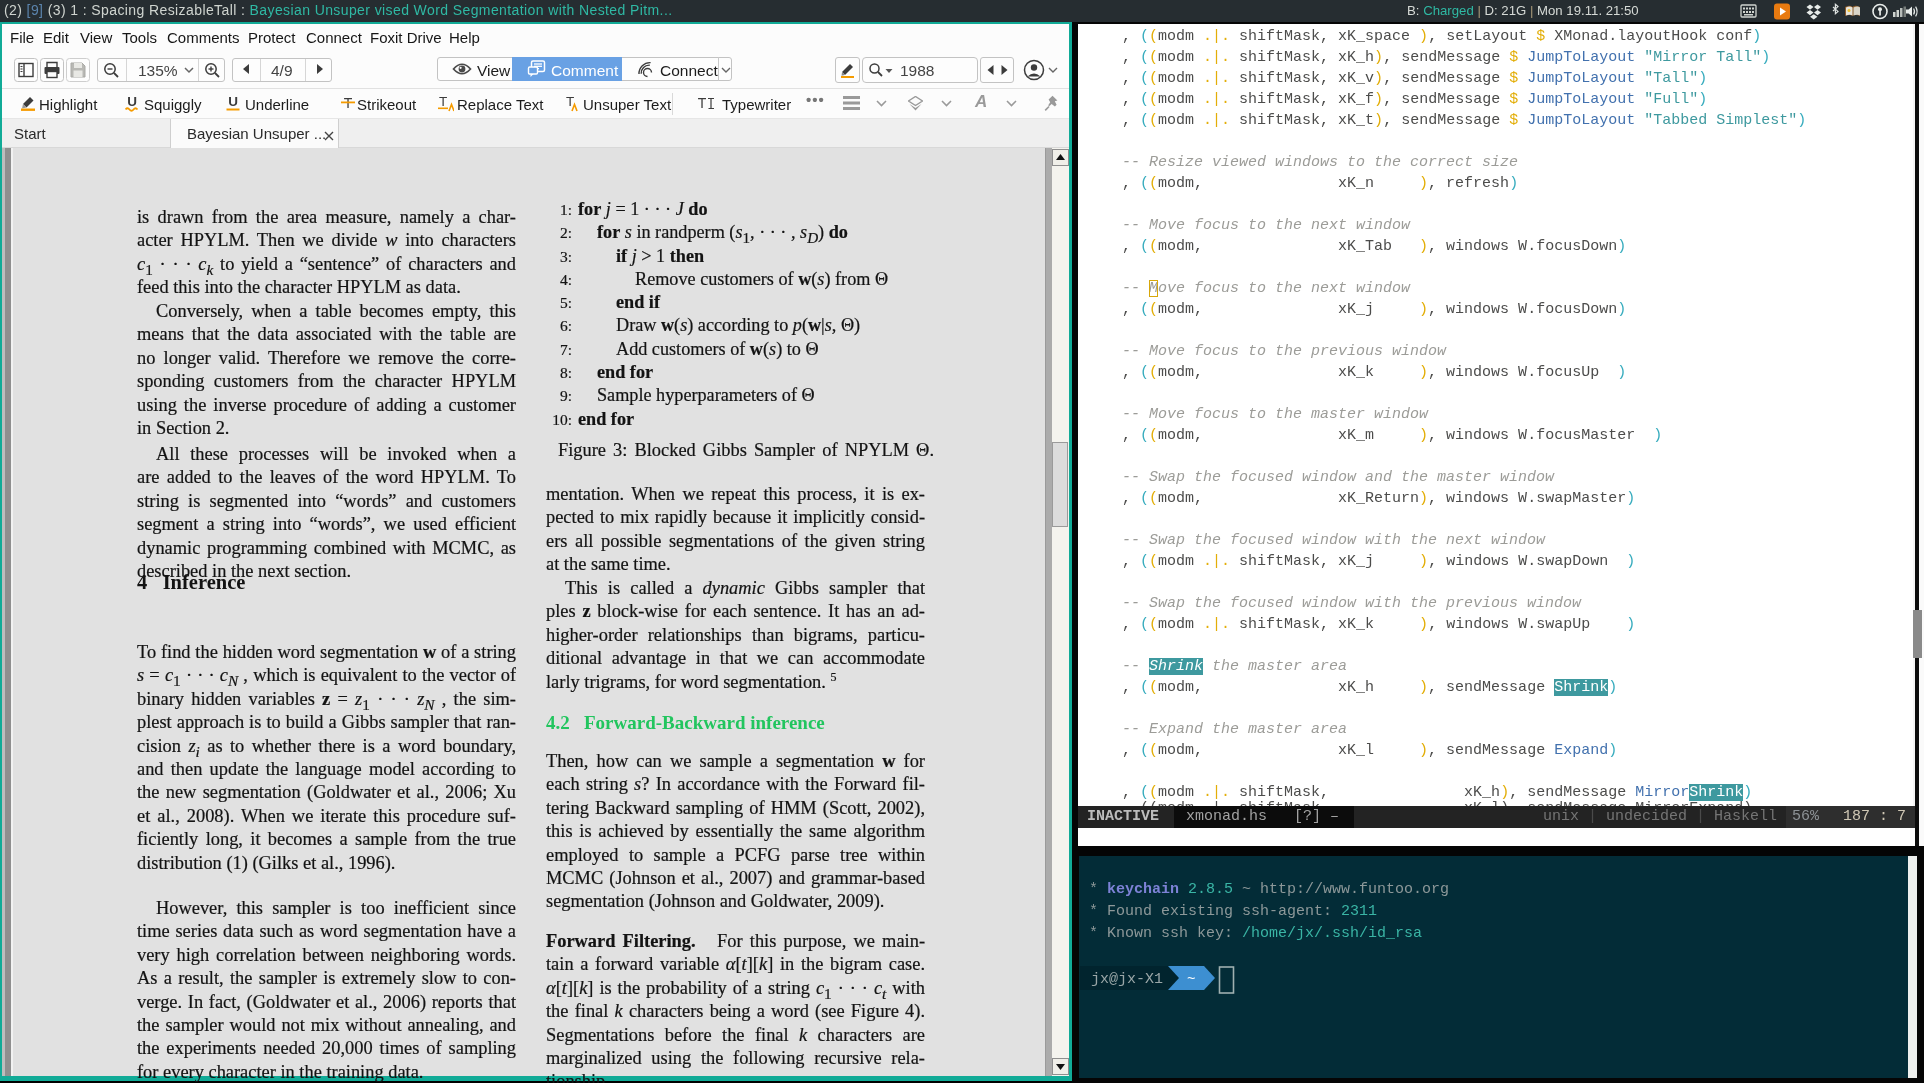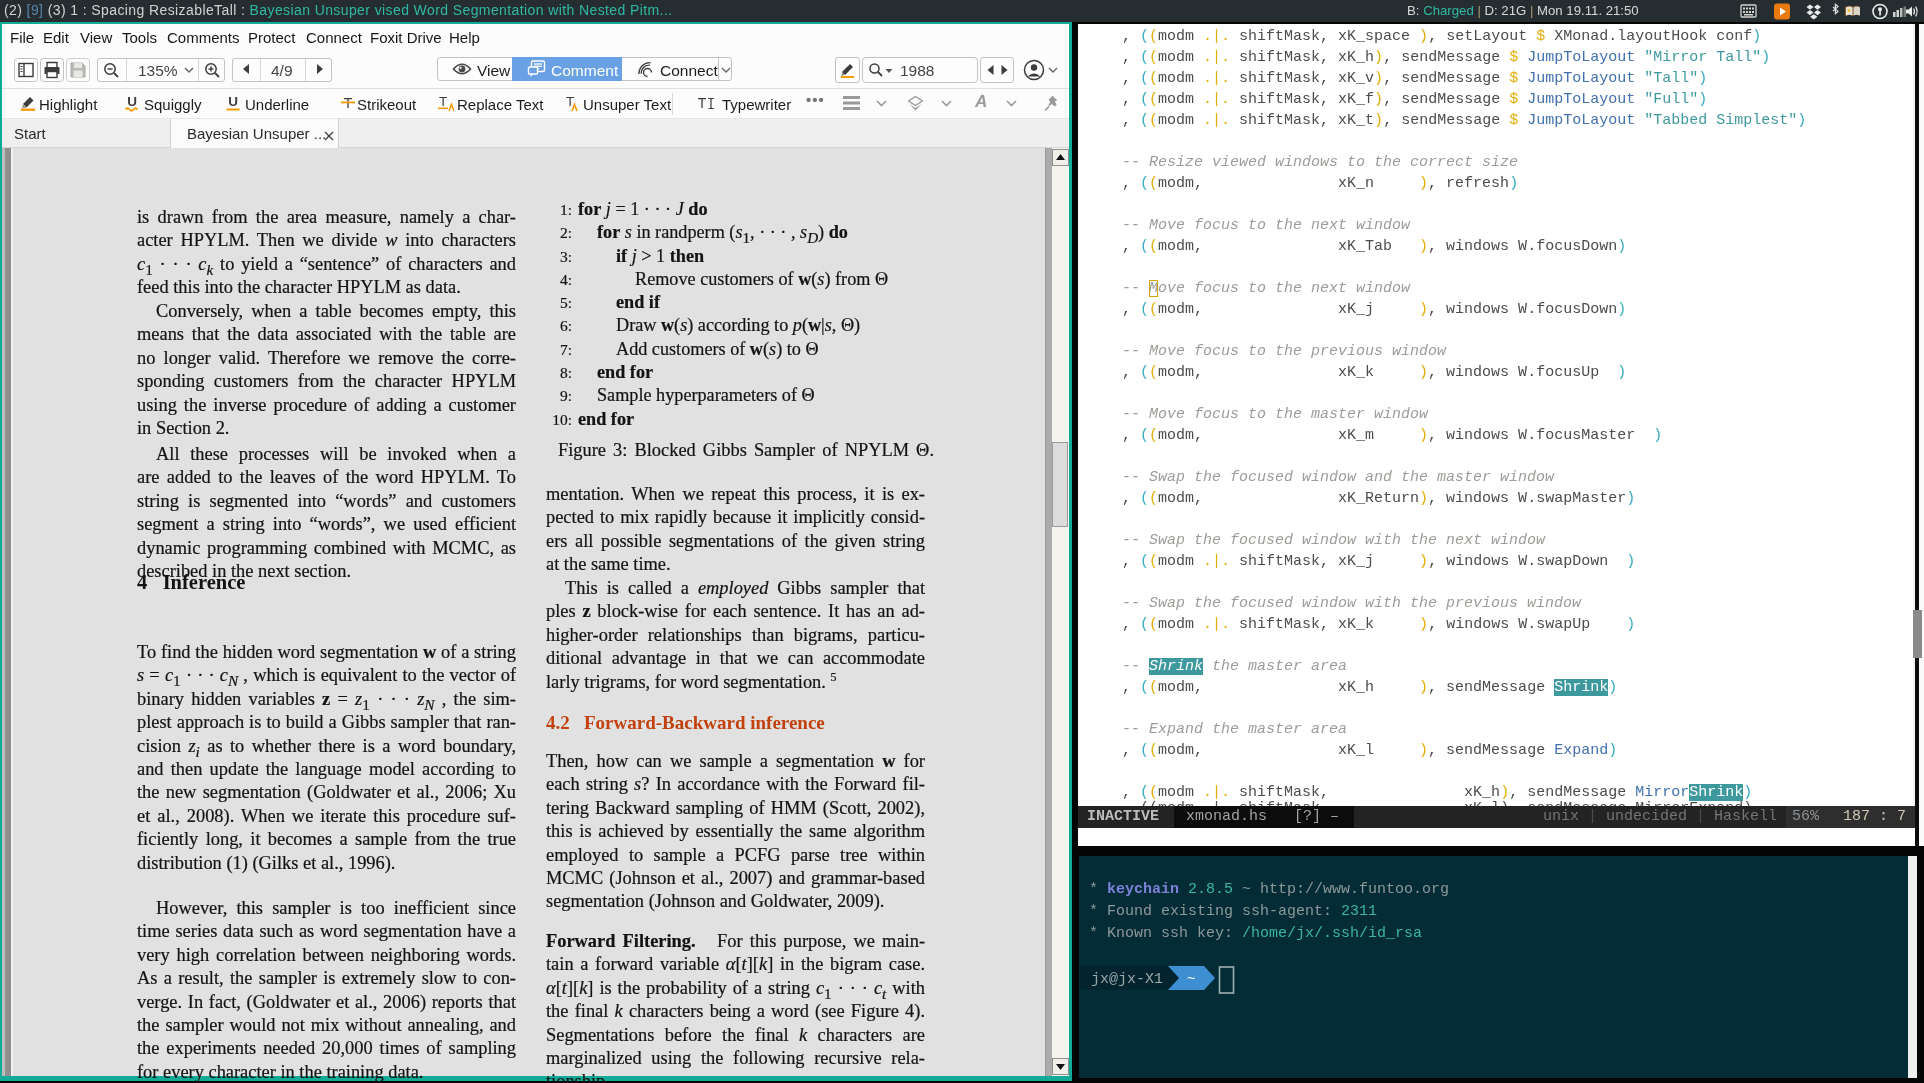--- a/index.html
+++ b/index.html
@@ -332,27 +332,27 @@
   </div>
 <div class="alg" style="left:546px;top:198px;width:376px"><div style="height:23.3px"><span style="display:inline-block;width:26px;text-align:right;font-size:15.5px">1:</span><span style="display:inline-block;width:6px"></span><b>for</b> <i>j</i> = 1 · · · <i>J</i> <b>do</b></div><div style="height:23.3px"><span style="display:inline-block;width:26px;text-align:right;font-size:15.5px">2:</span><span style="display:inline-block;width:25px"></span><b>for</b> <i>s</i> in randperm (<i>s</i><sub>1</sub>, · · · , <i>s<sub>D</sub></i>) <b>do</b></div><div style="height:23.3px"><span style="display:inline-block;width:26px;text-align:right;font-size:15.5px">3:</span><span style="display:inline-block;width:44px"></span><b>if</b> <i>j</i> &gt; 1 <b>then</b></div><div style="height:23.3px"><span style="display:inline-block;width:26px;text-align:right;font-size:15.5px">4:</span><span style="display:inline-block;width:63px"></span>Remove customers of <b>w</b>(<i>s</i>) from Θ</div><div style="height:23.3px"><span style="display:inline-block;width:26px;text-align:right;font-size:15.5px">5:</span><span style="display:inline-block;width:44px"></span><b>end if</b></div><div style="height:23.3px"><span style="display:inline-block;width:26px;text-align:right;font-size:15.5px">6:</span><span style="display:inline-block;width:44px"></span>Draw <b>w</b>(<i>s</i>) according to <i>p</i>(<b>w</b>|<i>s</i>, Θ)</div><div style="height:23.3px"><span style="display:inline-block;width:26px;text-align:right;font-size:15.5px">7:</span><span style="display:inline-block;width:44px"></span>Add customers of <b>w</b>(<i>s</i>) to Θ</div><div style="height:23.3px"><span style="display:inline-block;width:26px;text-align:right;font-size:15.5px">8:</span><span style="display:inline-block;width:25px"></span><b>end for</b></div><div style="height:23.3px"><span style="display:inline-block;width:26px;text-align:right;font-size:15.5px">9:</span><span style="display:inline-block;width:25px"></span>Sample hyperparameters of Θ</div><div style="height:23.3px"><span style="display:inline-block;width:26px;text-align:right;font-size:15.5px">10:</span><span style="display:inline-block;width:6px"></span><b>end for</b></div></div>
 <div class="a serif" style="left:558px;top:440px;width:376px;font-size:18.4px;color:#131313;-webkit-text-stroke:0.2px #131313;text-align:justify;text-align-last:justify"><span>Figure 3: Blocked Gibbs Sampler of NPYLM Θ.</span></div>
 <div class="col" style="left:546px;top:483px">
     <div class="j">mentation.  When we repeat this process, it is ex-</div>
     <div class="j">pected to mix rapidly because it implicitly consid-</div>
     <div class="j">ers all possible segmentations of the given string</div>
     <div class="">at the same time.</div>
   </div>
 <div class="col" style="left:546px;top:577px">
-    <div class="j"><span style="display:inline-block;width:19px"></span>This is called a <i>employed</i> Gibbs sampler that sam-</div>
+    <div class="j"><span style="display:inline-block;width:19px"></span>This is called a <i>dynamic</i> Gibbs sampler that sam-</div>
     <div class="j">ples <b>z</b> block-wise for each sentence.  It has an ad-</div>
     <div class="j">higher-order relationships than bigrams, particu-</div>
     <div class="j">ditional advantage in that we can accommodate</div>
     <div class="">larly trigrams, for word segmentation. <sup style="font-size:12px">5</sup></div>
   </div>
-<div class="a serif" style="left:546px;top:712px;font-size:19px;font-weight:bold;color:#c2410c">4.2&nbsp;&nbsp;&nbsp;Forward-Backward inference</div>
+<div class="a serif" style="left:546px;top:712px;font-size:19px;font-weight:bold;color:#22c55e">4.2&nbsp;&nbsp;&nbsp;Forward-Backward inference</div>
 <div class="col" style="left:546px;top:750px">
     <div class="j">Then, how can we sample a segmentation <b>w</b> for</div>
     <div class="j">each string <i>s</i>? In accordance with the Forward fil-</div>
     <div class="j">tering Backward sampling of HMM (Scott, 2002),</div>
     <div class="j">this is achieved by essentially the same algorithm</div>
     <div class="j">employed to sample a PCFG parse tree within</div>
     <div class="j">MCMC (Johnson et al., 2007) and grammar-based</div>
     <div class="">segmentation (Johnson and Goldwater, 2009).</div>
   </div>
 <div class="col" style="left:546px;top:930px">

